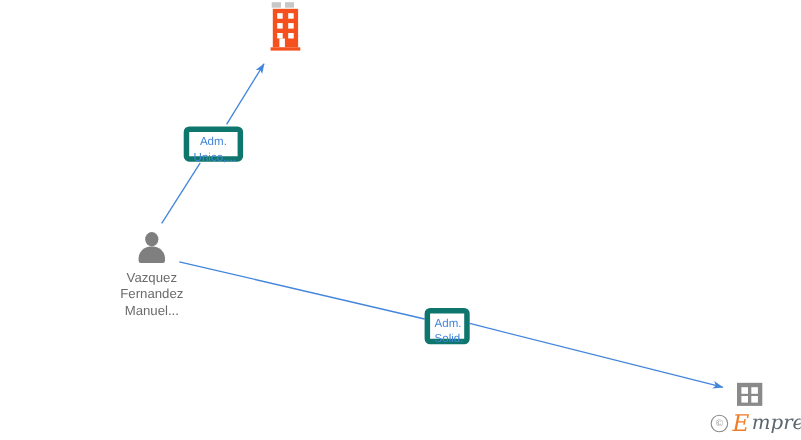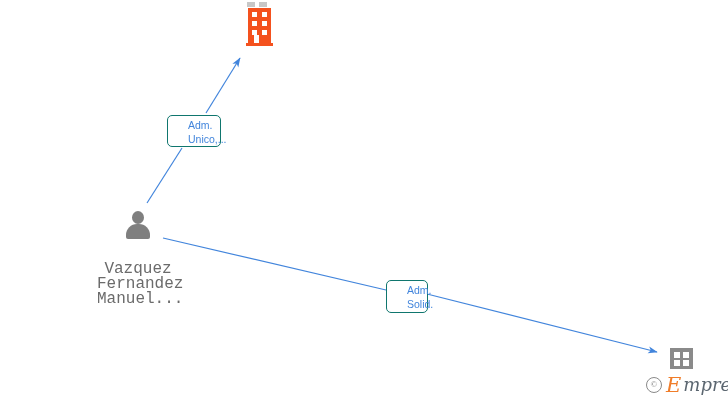--- a/index.html
+++ b/index.html
@@ -104,26 +104,25 @@
   .person-ic .torso {
     position: absolute;
     left: 3px;
     top: 14px;
     width: 24px;
     height: 15px;
     background: #7f7f7f;
     border-radius: 11px 11px 2px 2px;
   }
   .person-label {
-    margin-top: 22px;
-    font-size: 16px;
+    margin-top: 5px;
+    font-size: 12px;
     line-height: 15px;
     color: #6b6b6b;
     white-space: pre-line;
-    font-family: Liberation Mono, monospace;
   }
 
   
   #node-company2 {
     left: 670px;
     top: 348px;
     width: 26px;
   }
   .grid-ic {
     position: relative;
@@ -135,28 +134,28 @@
     position: absolute;
     width: 6px;
     height: 6px;
     background: #ffffff;
   }
 
   
   .edge-label {
     position: absolute;
     box-sizing: border-box;
-    border: 1px solid #0f766e;
+    border: 5px solid #0f766e;
     border-radius: 5px;
     background: #ffffff;
     color: #4285dc;
     font-size: 10.5px;
     line-height: 14px;
     text-align: center;
-    padding: 2px 20px;
+    padding: 2px 4px;
     white-space: pre-line;
   }
   #label-unico {
     left: 167px;
     top: 115px;
     width: 54px;
     height: 32px;
   }
   #label-solid {
     left: 386px;

